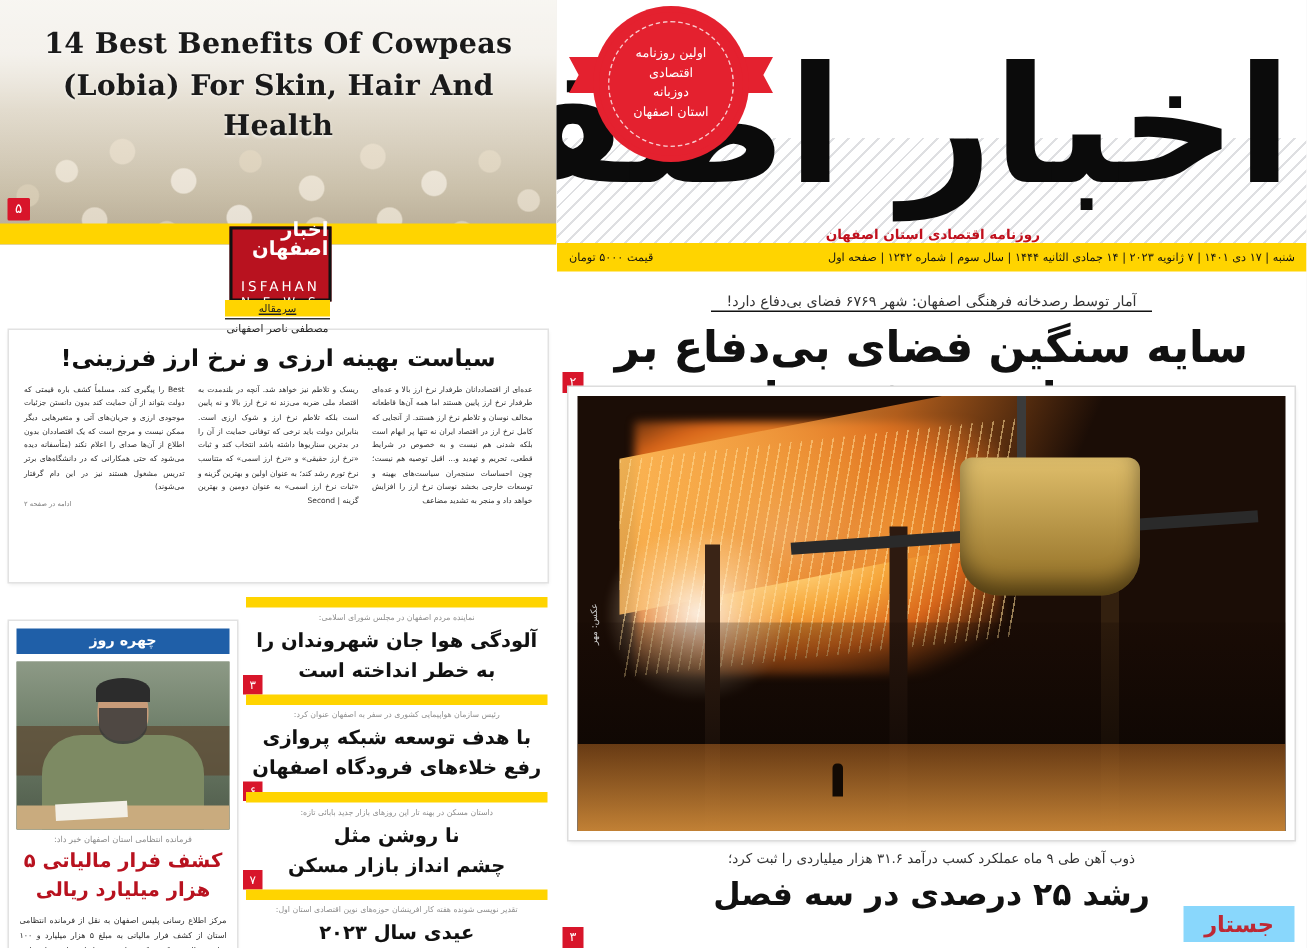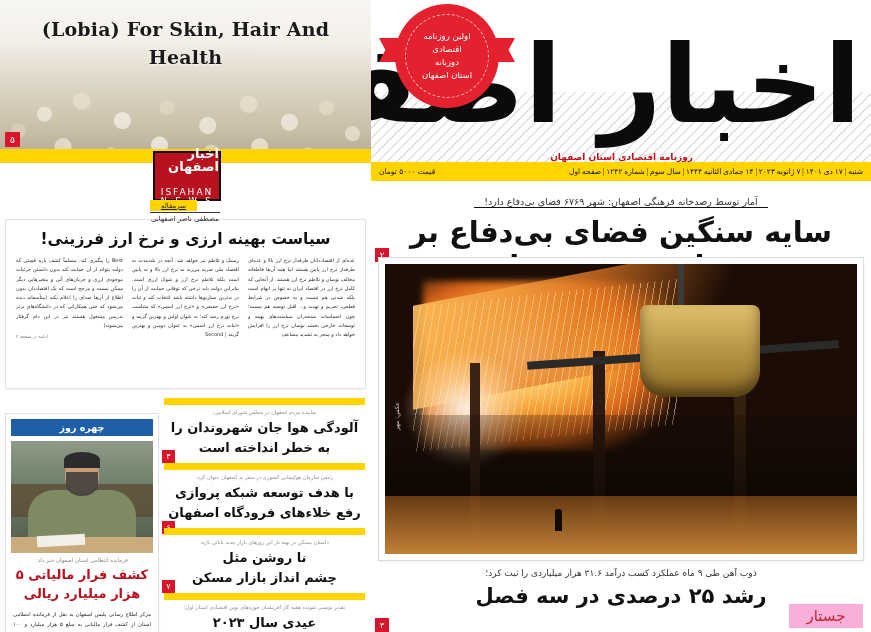--- a/index.html
+++ b/index.html
@@ -61,34 +61,34 @@
   .seal .ribL,.seal .ribR{position:absolute;top:30px;width:46px;height:24px;background:#e4212f;}
   .seal .ribL{left:-20px;clip-path:polygon(0 0,100% 0,100% 100%,0 100%,14% 50%);}
   .seal .ribR{right:-20px;clip-path:polygon(0 0,100% 0,86% 50%,100% 100%,0 100%);}
   .seal .disc{position:absolute;inset:0;border-radius:50%;background:#e4212f;
      box-shadow:0 0 0 4px #e4212f;}
   .seal .disc::before{content:"";position:absolute;inset:6px;border-radius:50%;border:1px dashed rgba(255,255,255,.75);}
   .seal .txt{position:absolute;inset:10px;display:flex;flex-direction:column;align-items:center;justify-content:center;
      color:#fff;font-size:8.5px;line-height:1.55;text-align:center;}
   .subt{position:absolute;right:178px;top:152px;color:#c0101d;font-size:9px;font-weight:700;}
   .datebar{position:absolute;left:0;top:162px;width:500px;height:19px;background:#ffd400;}
-  .datebar .d{position:absolute;right:8px;top:0;height:19px;display:flex;align-items:center;font-size:7.5px;color:#111;white-space:nowrap;font-family:Liberation Serif, serif;}
+  .datebar .d{position:absolute;right:8px;top:0;height:19px;display:flex;align-items:center;font-size:7.5px;color:#111;white-space:nowrap;}
   .datebar .p{position:absolute;left:8px;top:0;height:19px;display:flex;align-items:center;font-size:7.5px;color:#111;}
 
   
   .leftcol{position:absolute;left:0;top:186px;width:371px;height:446px;}
   .rightcol{position:absolute;left:371px;top:186px;width:500px;height:446px;background:#fff;}
 
   
   .edlogo{position:absolute;left:153px;top:-35px;width:64px;height:46px;background:#b8121f;border:2px solid #111;
      display:flex;flex-direction:column;align-items:center;justify-content:center;color:#fff;z-index:4;}
   .edlogo .ar{font-size:13px;font-weight:700;line-height:1;}
   .edlogo .en1{font-size:9px;letter-spacing:2px;margin-top:14px;direction:ltr;}
   .edlogo .en2{font-size:8px;letter-spacing:3px;direction:ltr;}
-  .edtag{position:absolute;left:150px;top:14px;width:47px;height:11px;background:#ffd400;
+  .edtag{position:absolute;left:150px;top:14px;width:70px;height:11px;background:#ffd400;
      display:flex;align-items:center;justify-content:center;font-size:7px;color:#222;z-index:4;text-decoration:underline;}
   .edauth{position:absolute;left:150px;top:26px;width:70px;text-align:center;font-size:7px;color:#222;z-index:4;
      border-top:1px solid #333;padding-top:2px;}
   .edcard{position:absolute;left:6px;top:34px;width:359px;height:168px;background:#fff;
      box-shadow:0 0 0 1px #e2e2e2,0 1px 3px rgba(0,0,0,.10);}
   .edhead{text-align:center;font-size:15.5px;font-weight:700;color:#111;padding:10px 12px 8px;}
   .edcols{display:flex;gap:9px;padding:0 10px;direction:rtl;}
   .edcol{flex:1;}
   .edcol p{margin:0;font-size:5px;line-height:1.85;color:#2b2b2b;text-align:justify;}
   .edcol .cont{display:block;margin-top:4px;font-size:4.5px;color:#7a7a7a;text-align:left;}
@@ -159,34 +159,35 @@
   .photo .worker{position:absolute;left:36%;bottom:8%;width:7px;height:22px;background:#120a04;border-radius:3px 3px 0 0;}
   .photo .smoke{position:absolute;left:4%;top:30%;width:26%;height:40%;
      background:radial-gradient(ellipse at 50% 50%,rgba(255,255,255,.85) 0%,rgba(255,230,190,.45) 40%,rgba(255,210,150,0) 72%);
      filter:blur(2px);}
   .credit{position:absolute;left:14px;top:172px;transform:rotate(-90deg);transform-origin:left top;
      font-size:6px;color:#cfcfcf;white-space:nowrap;}
   .botkick{position:absolute;left:0;right:0;top:382px;text-align:center;font-size:9px;color:#333;}
   .bothead{position:absolute;left:0;right:0;top:398px;text-align:center;font-size:21px;font-weight:700;color:#111;}
   .botpg{position:absolute;left:4px;top:432px;width:14px;height:14px;background:#d8152a;color:#fff;font-size:8.5px;
      display:flex;align-items:center;justify-content:center;}
-  .jostar{position:absolute;right:8px;top:418px;width:74px;height:24px;background:#f9a8d4;
-     color:#b8121f;font-size:15px;font-weight:400;display:flex;align-items:center;justify-content:center;opacity:.9;}
+  .jostar{position:absolute;right:8px;top:418px;width:74px;height:24px;background:#7dd3fc;
+     color:#b8121f;font-size:15px;font-weight:700;display:flex;align-items:center;justify-content:center;opacity:.9;}
 </style>
 </head>
 <body>
 
 <div class="page">
 
   <div class="topband">
 
     <div class="promo">
       <div class="beans"></div>
       <div class="vign"></div>
       <div class="promo-title">
+        <div>14 Best Benefits Of Cowpeas</div>
         <div>(Lobia) For Skin, Hair And Health</div>
       </div>
       <div class="promo-strip"></div>
       <div class="promo-pg">۵</div>
     </div>
 
     <div class="masthead">
       <div class="hatch"></div>
       <div class="arlogo">اخبار اصفهان</div>
 

